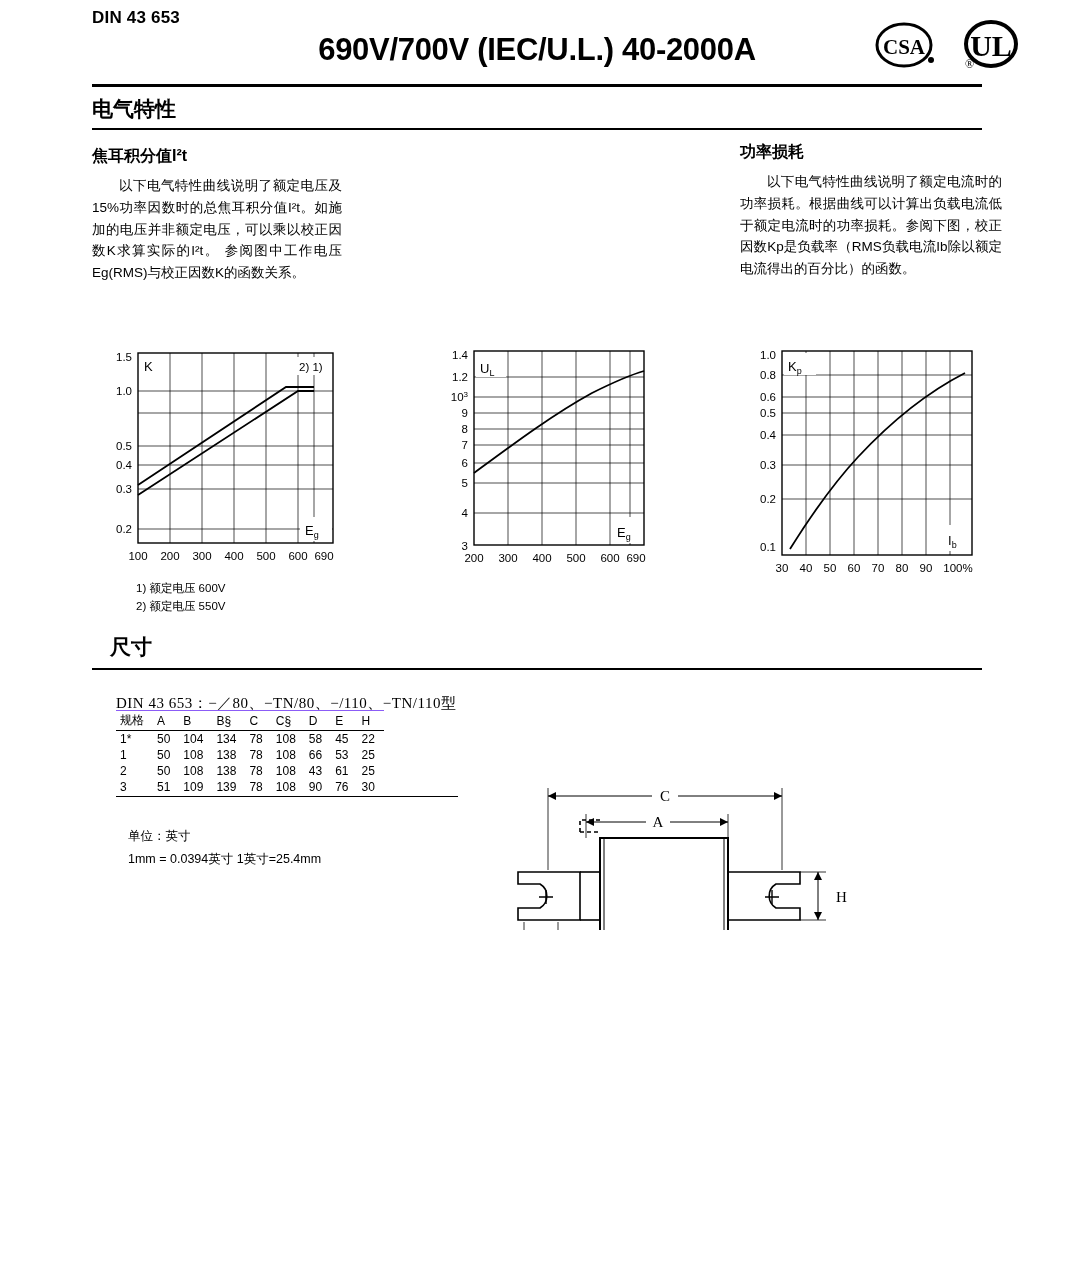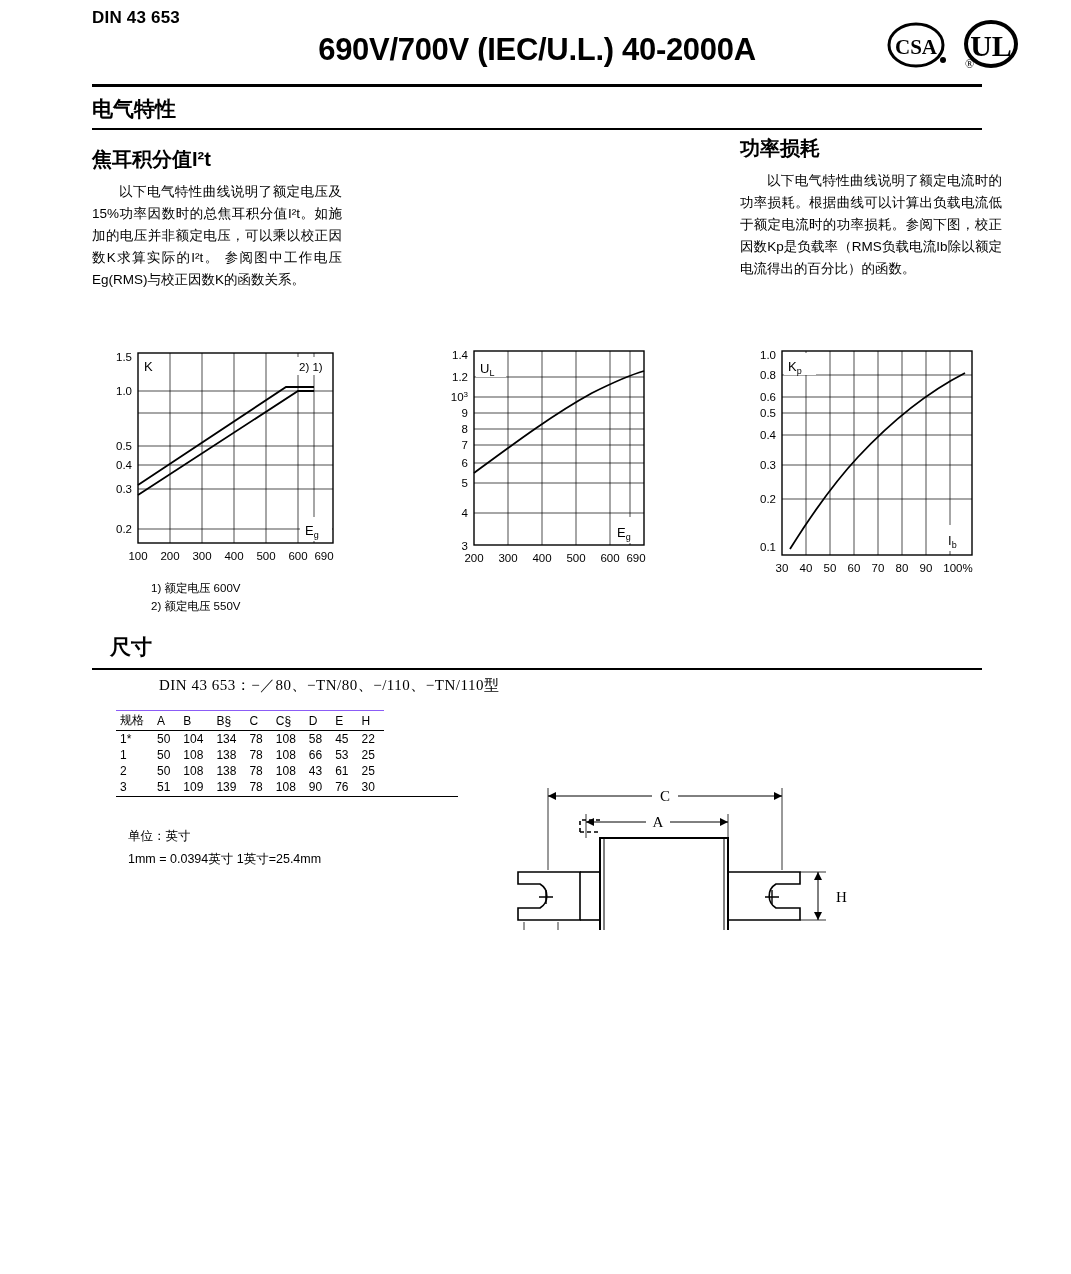--- a/index.html
+++ b/index.html
@@ -4,36 +4,36 @@
 <style>
   html,body{margin:0;padding:0;background:#fff;}
   body{width:1071px;height:1274px;font-family:"Liberation Sans",sans-serif;color:#000;position:relative;}
   .page{position:relative;width:1071px;height:930px;overflow:hidden;}
 
   
   .hdr{position:absolute;left:92px;top:8px;width:890px;}
   .hdr-small{font-size:17px;font-weight:bold;letter-spacing:0.2px;}
   .hdr-big{font-size:31px;font-weight:bold;margin-top:4px;letter-spacing:-0.3px;text-align:center;}
   .hdr-rule{position:absolute;left:92px;top:84px;width:890px;height:3px;background:#000;}
-  .logos{position:absolute;right:52px;top:20px;display:flex;align-items:center;gap:10px;}
+  .logos{position:absolute;right:52px;top:20px;display:flex;align-items:center;gap:22px;}
   .csa{font-family:"Liberation Serif",serif;font-weight:bold;font-size:28px;}
 
   
   .sec-title{position:absolute;font-size:21px;font-weight:bold;}
   .sec-rule{position:absolute;height:2px;background:#000;}
 
   
   .col{position:absolute;width:250px;font-size:13.5px;line-height:1.62;}
-  .col h4{margin:0 0 6px 0;font-size:20px;font-weight:bold;}
+  .col h4{margin:0 0 6px 0;font-size:16px;font-weight:bold;}
   .col p{margin:0;text-indent:2em;text-align:justify;}
 
   
   .chart{position:absolute;}
   .chart svg{display:block;}
-  .legend{position:absolute;font-size:11.5px;line-height:1.55;margin-left:15px;}
+  .legend{position:absolute;font-size:11.5px;line-height:1.55;}
 
   
   .dimline{position:absolute;font-family:"Liberation Serif",serif;font-size:15px;letter-spacing:0.5px;}
   table.spec{position:absolute;border-collapse:collapse;font-size:12px;font-family:"Liberation Sans",sans-serif;}
   table.spec td,table.spec th{padding:1px 9px 1px 4px;text-align:left;font-weight:normal;}
   table.spec thead th{border-bottom:1px solid #000;font-size:12px;}
   table.spec .tophead{border-top:1px solid #8b5cf6;}
   .units{position:absolute;font-size:12.5px;line-height:1.85;}
 
   .drawing{position:absolute;}
@@ -68,21 +68,21 @@
 
   <div class="sec-title" style="left:92px;top:95px;">电气特性</div>
   <div class="sec-rule" style="left:92px;top:128px;width:890px;"></div>
 
   <div class="col" style="left:92px;top:143px;">
     <h4>焦耳积分值I²t</h4>
     <p>以下电气特性曲线说明了额定电压及15%功率因数时的总焦耳积分值I²t。如施加的电压并非额定电压，可以乘以校正因数K求算实际的I²t。 参阅图中工作电压Eg(RMS)与校正因数K的函数关系。</p>
   </div>
 
 
-  <div class="col" style="left:740px;top:132px;width:262px;">
+  <div class="col" style="left:740px;top:139px;width:262px;">
     <h4>功率损耗</h4>
     <p>以下电气特性曲线说明了额定电流时的功率损耗。根据曲线可以计算出负载电流低于额定电流时的功率损耗。参阅下图，校正因数Kp是负载率（RMS负载电流Ib除以额定电流得出的百分比）的函数。</p>
   </div>
 
   <div class="chart" style="left:100px;top:345px;">
     <svg width="250" height="235" viewBox="0 0 250 235">
 
       <text x="32" y="16" font-size="11.5" text-anchor="end" font-family="Liberation Sans, sans-serif">1.5</text>
       <text x="32" y="50" font-size="11.5" text-anchor="end" font-family="Liberation Sans, sans-serif">1.0</text>
       <text x="32" y="105" font-size="11.5" text-anchor="end" font-family="Liberation Sans, sans-serif">0.5</text>
@@ -228,21 +228,21 @@
         <text x="162" y="227">80</text>
         <text x="186" y="227">90</text>
         <text x="218" y="227">100%</text>
       </g>
     </svg>
   </div>
 
   <div class="sec-title" style="left:92px;top:633px;margin-left:18px;">尺寸</div>
   <div class="sec-rule" style="left:92px;top:668px;width:890px;"></div>
 
-  <div class="dimline" style="left:116px;top:676px;margin-left:43px;">DIN  43  653：−／80、−TN/80、−/110、−TN/110型</div>
+  <div class="dimline" style="left:116px;top:694px;">DIN  43  653：−／80、−TN/80、−/110、−TN/110型</div>
 
   <table class="spec" style="left:116px;top:710px;">
     <thead>
       <tr>
         <th class="tophead">规格</th>
         <th class="tophead">A</th>
         <th class="tophead">B</th>
         <th class="tophead">B§</th>
         <th class="tophead">C</th>
         <th class="tophead">C§</th>

